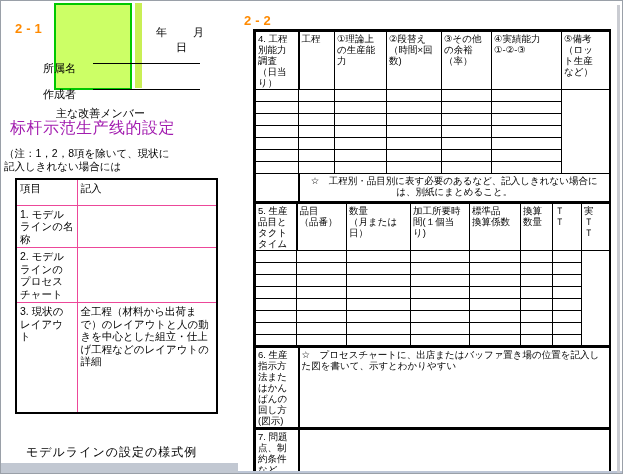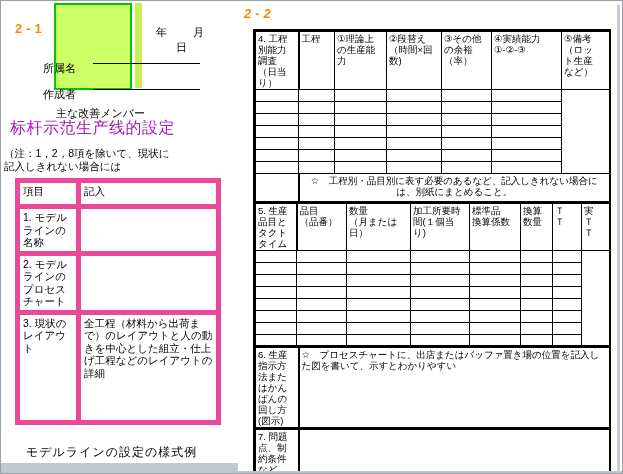--- a/index.html
+++ b/index.html
@@ -18,21 +18,21 @@
   .green-box { left:53px; top:2px; width:78px; height:87px; background:#ccff66; border:2px solid #00c800; }
   .green-strip { left:134px; top:2px; width:7px; height:85px; background:#c9ef55; }
 
   .main-title { left:9px; top:117px; font-size:16px; color:#a21caf; white-space:nowrap; letter-spacing:0.5px; }
   .note-block { left:3px; top:146px; font-size:10.5px; line-height:13px; }
 
   
   .left-table-wrap { left:14px; top:177px; }
   table { border-collapse:collapse; table-layout:fixed; }
   .ltable { width:201px; border:2px solid #000; }
-  .ltable td { border:5px solid #ec4899; vertical-align:top; padding:2px 3px; font-size:10.5px; line-height:12.5px; overflow:hidden; }
+  .ltable td { border:1px solid #ec4899; vertical-align:top; padding:2px 3px; font-size:10.5px; line-height:12.5px; overflow:hidden; }
   .caption { left:25px; top:443px; font-size:12px; letter-spacing:1px; }
 
   
   .right-wrap { left:252px; top:28px; width:358px; border:2px solid #000; }
   .rtable { width:354px; }
   .rtable td { border:1px solid #000; vertical-align:top; padding:1px 2px; font-size:9.5px; line-height:11px; overflow:hidden; }
   .rtable .label-col { border-right:2px solid #000; }
   .rtable { border-bottom:2px solid #000; }
   .rtable:last-child { border-bottom:none; }
   .pre { white-space:pre-line;margin-top:6px; }
@@ -100,21 +100,21 @@
       <tr style="height:110px">
         <td>3. 現状のレイアウト</td>
         <td>全工程（材料から出荷まで）のレイアウトと人の動きを中心とした組立・仕上げ工程などのレイアウトの詳細</td>
       </tr>
     </tbody>
       </table>
   </div>
 
   <div class="abs caption">モデルラインの設定の様式例</div>
 
-  <div class="abs orange-label" style="left:243px; top:5px;font-style:italic;">2-2</div>
+  <div class="abs orange-label" style="left:243px; top:12px;">2-2</div>
 
   <div class="abs right-wrap">
 
     <table class="rtable">
       <colgroup>
           <col style="width:43px">
           <col style="width:36px">
           <col style="width:52px">
           <col style="width:55px">
           <col style="width:50px">

